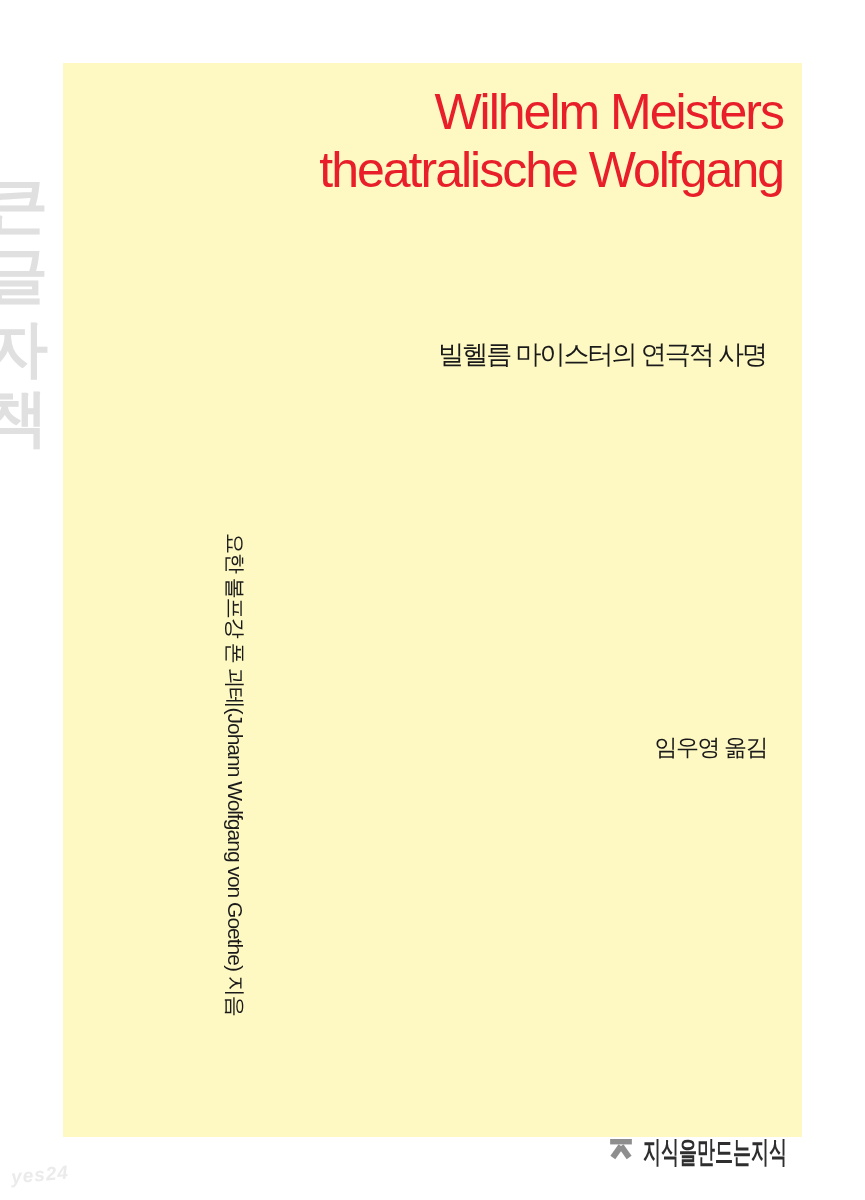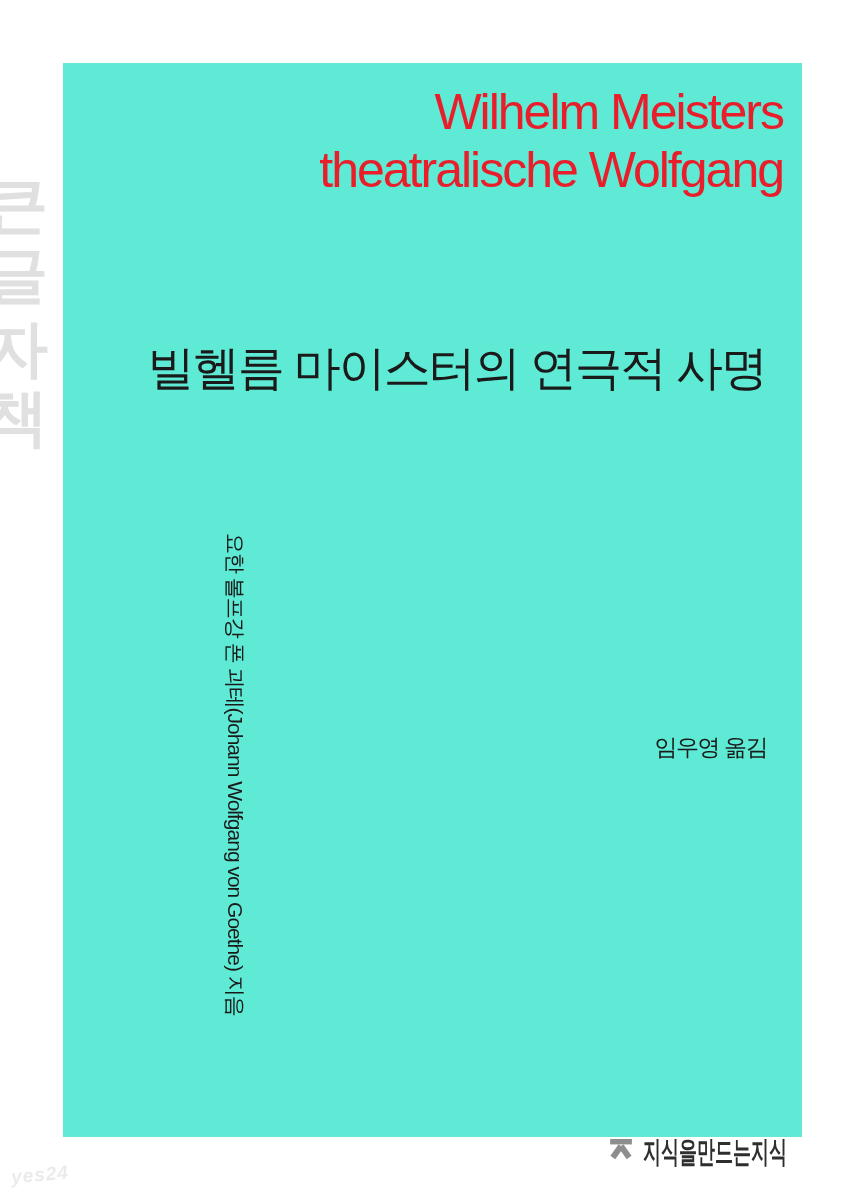--- a/index.html
+++ b/index.html
@@ -29,40 +29,40 @@
     color: #e0e0e0;
     line-height: 64px;
   }
   
   .cover {
     position: absolute;
     left: 63px;
     top: 63px;
     width: 739px;
     height: 1074px;
-    background: #5eead4;
+    background: #fef9c3;
   }
   .title {
     position: absolute;
     top: 20px;
     right: 19px;
     text-align: right;
     color: #e81e2b;
     font-size: 50px;
     font-weight: 300;
     letter-spacing: -2px;
     line-height: 58px;
     white-space: nowrap;
   }
   .subtitle {
     position: absolute;
     top: 274px;
     right: 36px;
     color: #1a1a1a;
-    font-size: 47px;
+    font-size: 26px;
     font-weight: 500;
     letter-spacing: -2px;
     white-space: nowrap;
     margin-left: 16px;
   }
   .author-vertical {
     position: absolute;
     left: 186px;
     top: 470px;
     transform-origin: 0 0;

